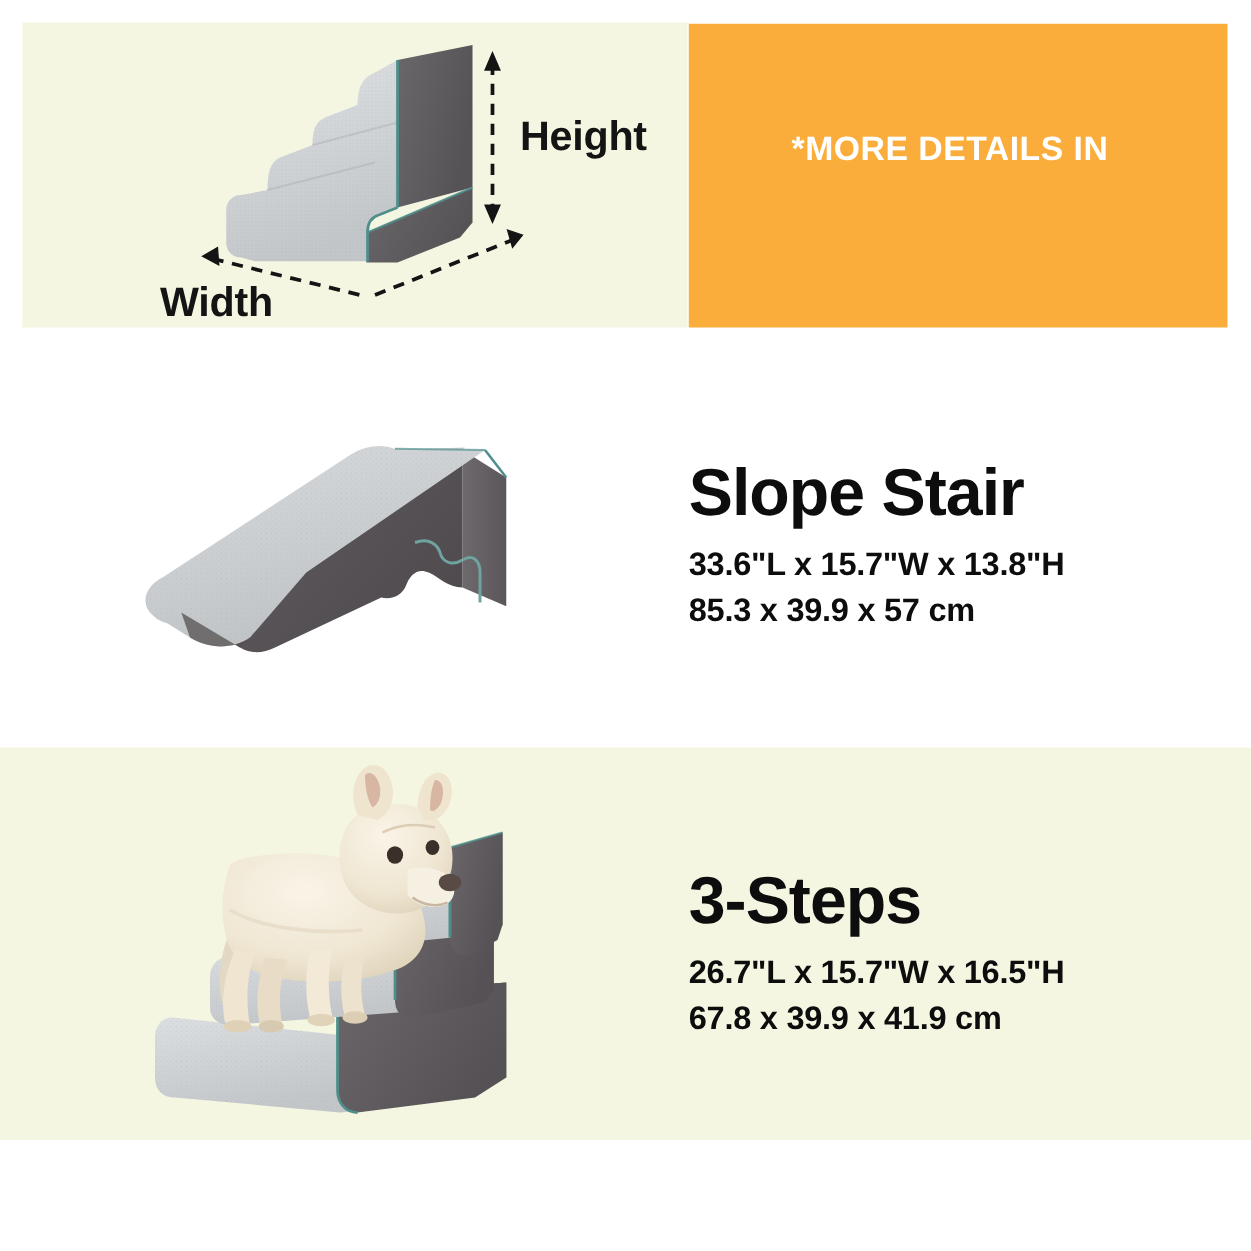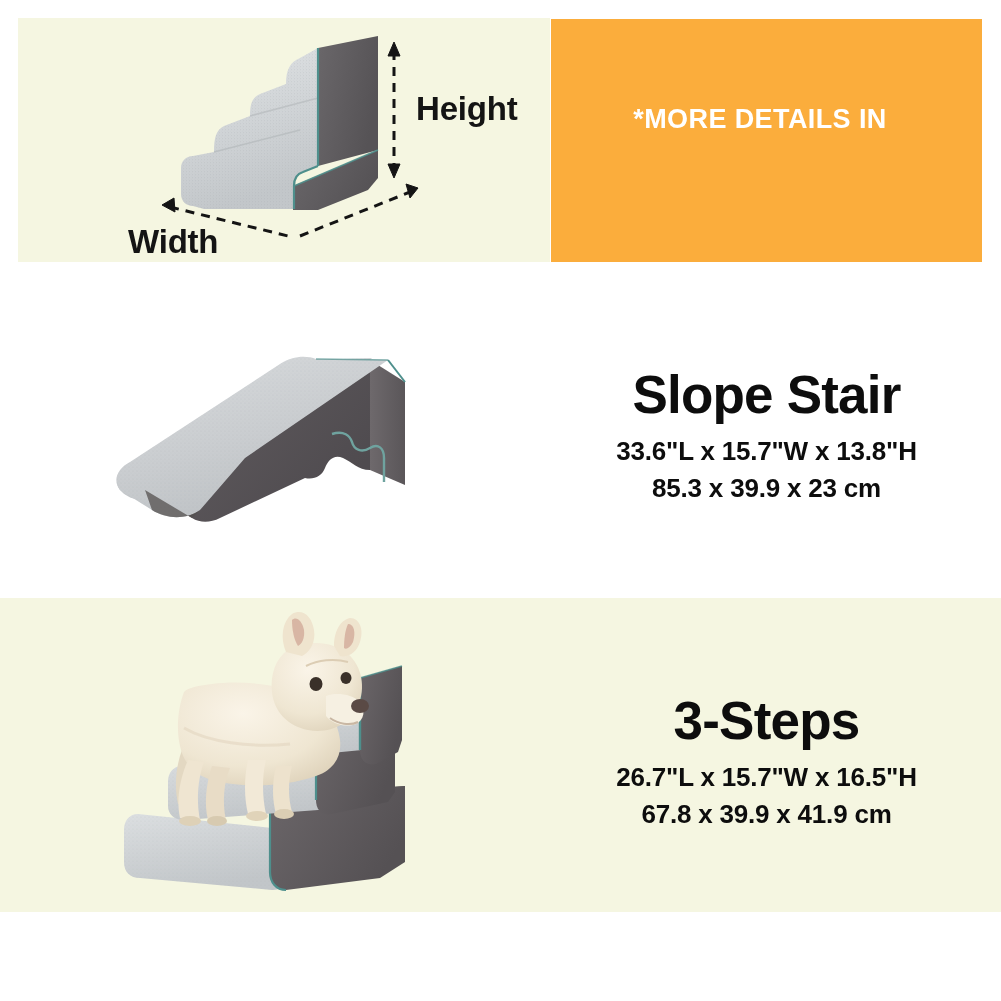--- a/index.html
+++ b/index.html
@@ -99,21 +99,21 @@
     left: 120px;
     top: 600px;
     width: 430px;
     height: 312px;
   }
   .product-svg { width: 100%; height: 100%; display: block; }
 
   
   .info-block {
     position: absolute;
-    text-align: center;
+    text-align: left;
   }
   .info-block.slope { left: 551px; top: 366px; width: 431px; }
   .info-block.steps { left: 551px; top: 692px; width: 431px; }
 
   .info-title {
     display: block;
     font-size: 53px;
     font-weight: bold;
     color: #0d0d0d;
     letter-spacing: -0.8px;
@@ -313,21 +313,21 @@
                C 278 113 284 118 284 128
                L 284 152" stroke="#6FA39F" stroke-width="2.4" fill="none"></path>
 
       <path d="M100 180 C 86 190 66 189 52 180 L 45 160 L 92 188 Z" fill="#54504F" opacity="0.75"></path>
     </svg>
   </div>
 
   <div class="info-block slope">
     <span class="info-title">Slope Stair</span>
     <span class="info-dim">33.6"L x 15.7"W x 13.8"H</span>
-    <span class="info-dim">85.3 x 39.9 x 23 cm</span>
+    <span class="info-dim">85.3 x 39.9 x 57 cm</span>
   </div>
 
   <div class="panel-cream-bottom"></div>
 
   <div class="product-steps">
     <svg class="product-svg" viewBox="0 0 430 312">
       <defs>
         <linearGradient id="sTopG" x1="0" y1="0" x2="0.4" y2="1">
           <stop offset="0%" stop-color="#DCDFE1"></stop>
           <stop offset="100%" stop-color="#C2C6C9"></stop>

